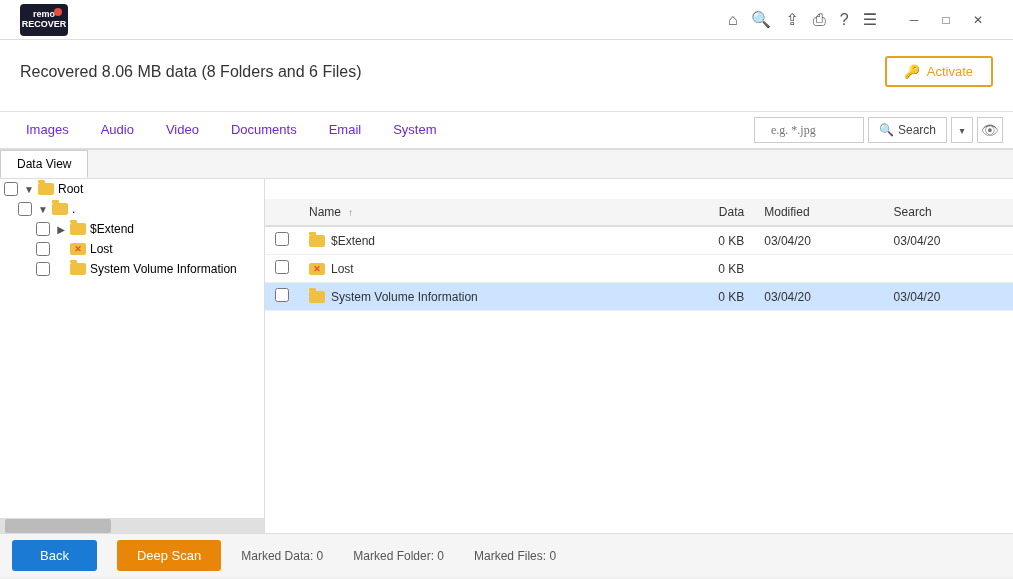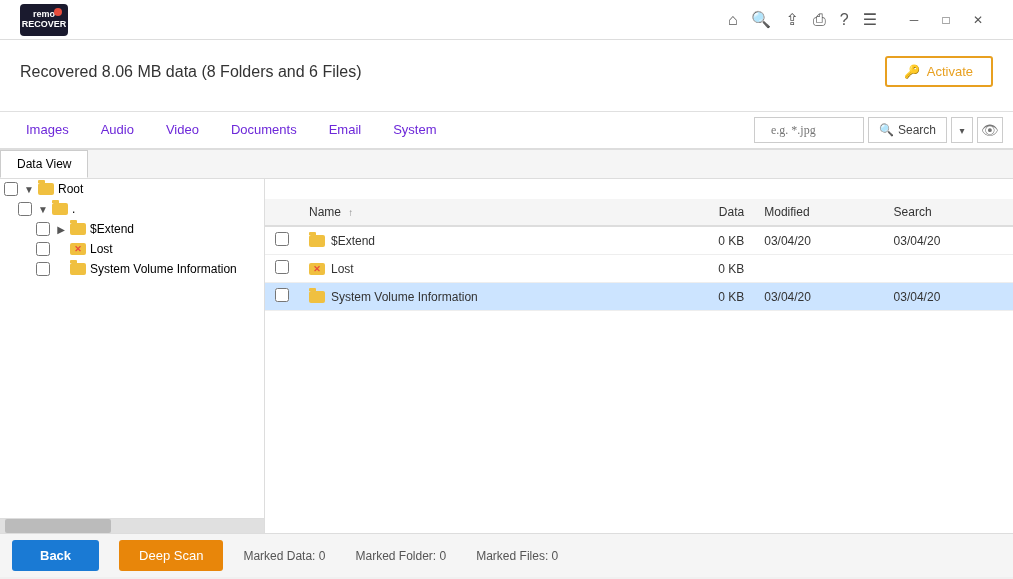--- a/index.html
+++ b/index.html
@@ -193,21 +193,21 @@
       gap: 20px;
     }
     .back-btn {
       background: #1a7ad4;
       color: #fff;
       border: none;
       padding: 8px 28px;
       font-size: 13px;
       cursor: pointer;
       border-radius: 3px;
-      font-weight: 700;
+      font-weight: 400;
     }
     .deepscan-btn {
       background: #e8860a;
       color: #fff;
       border: none;
       padding: 8px 20px;
       font-size: 13px;
       cursor: pointer;
       border-radius: 3px;
       font-weight: 500;

